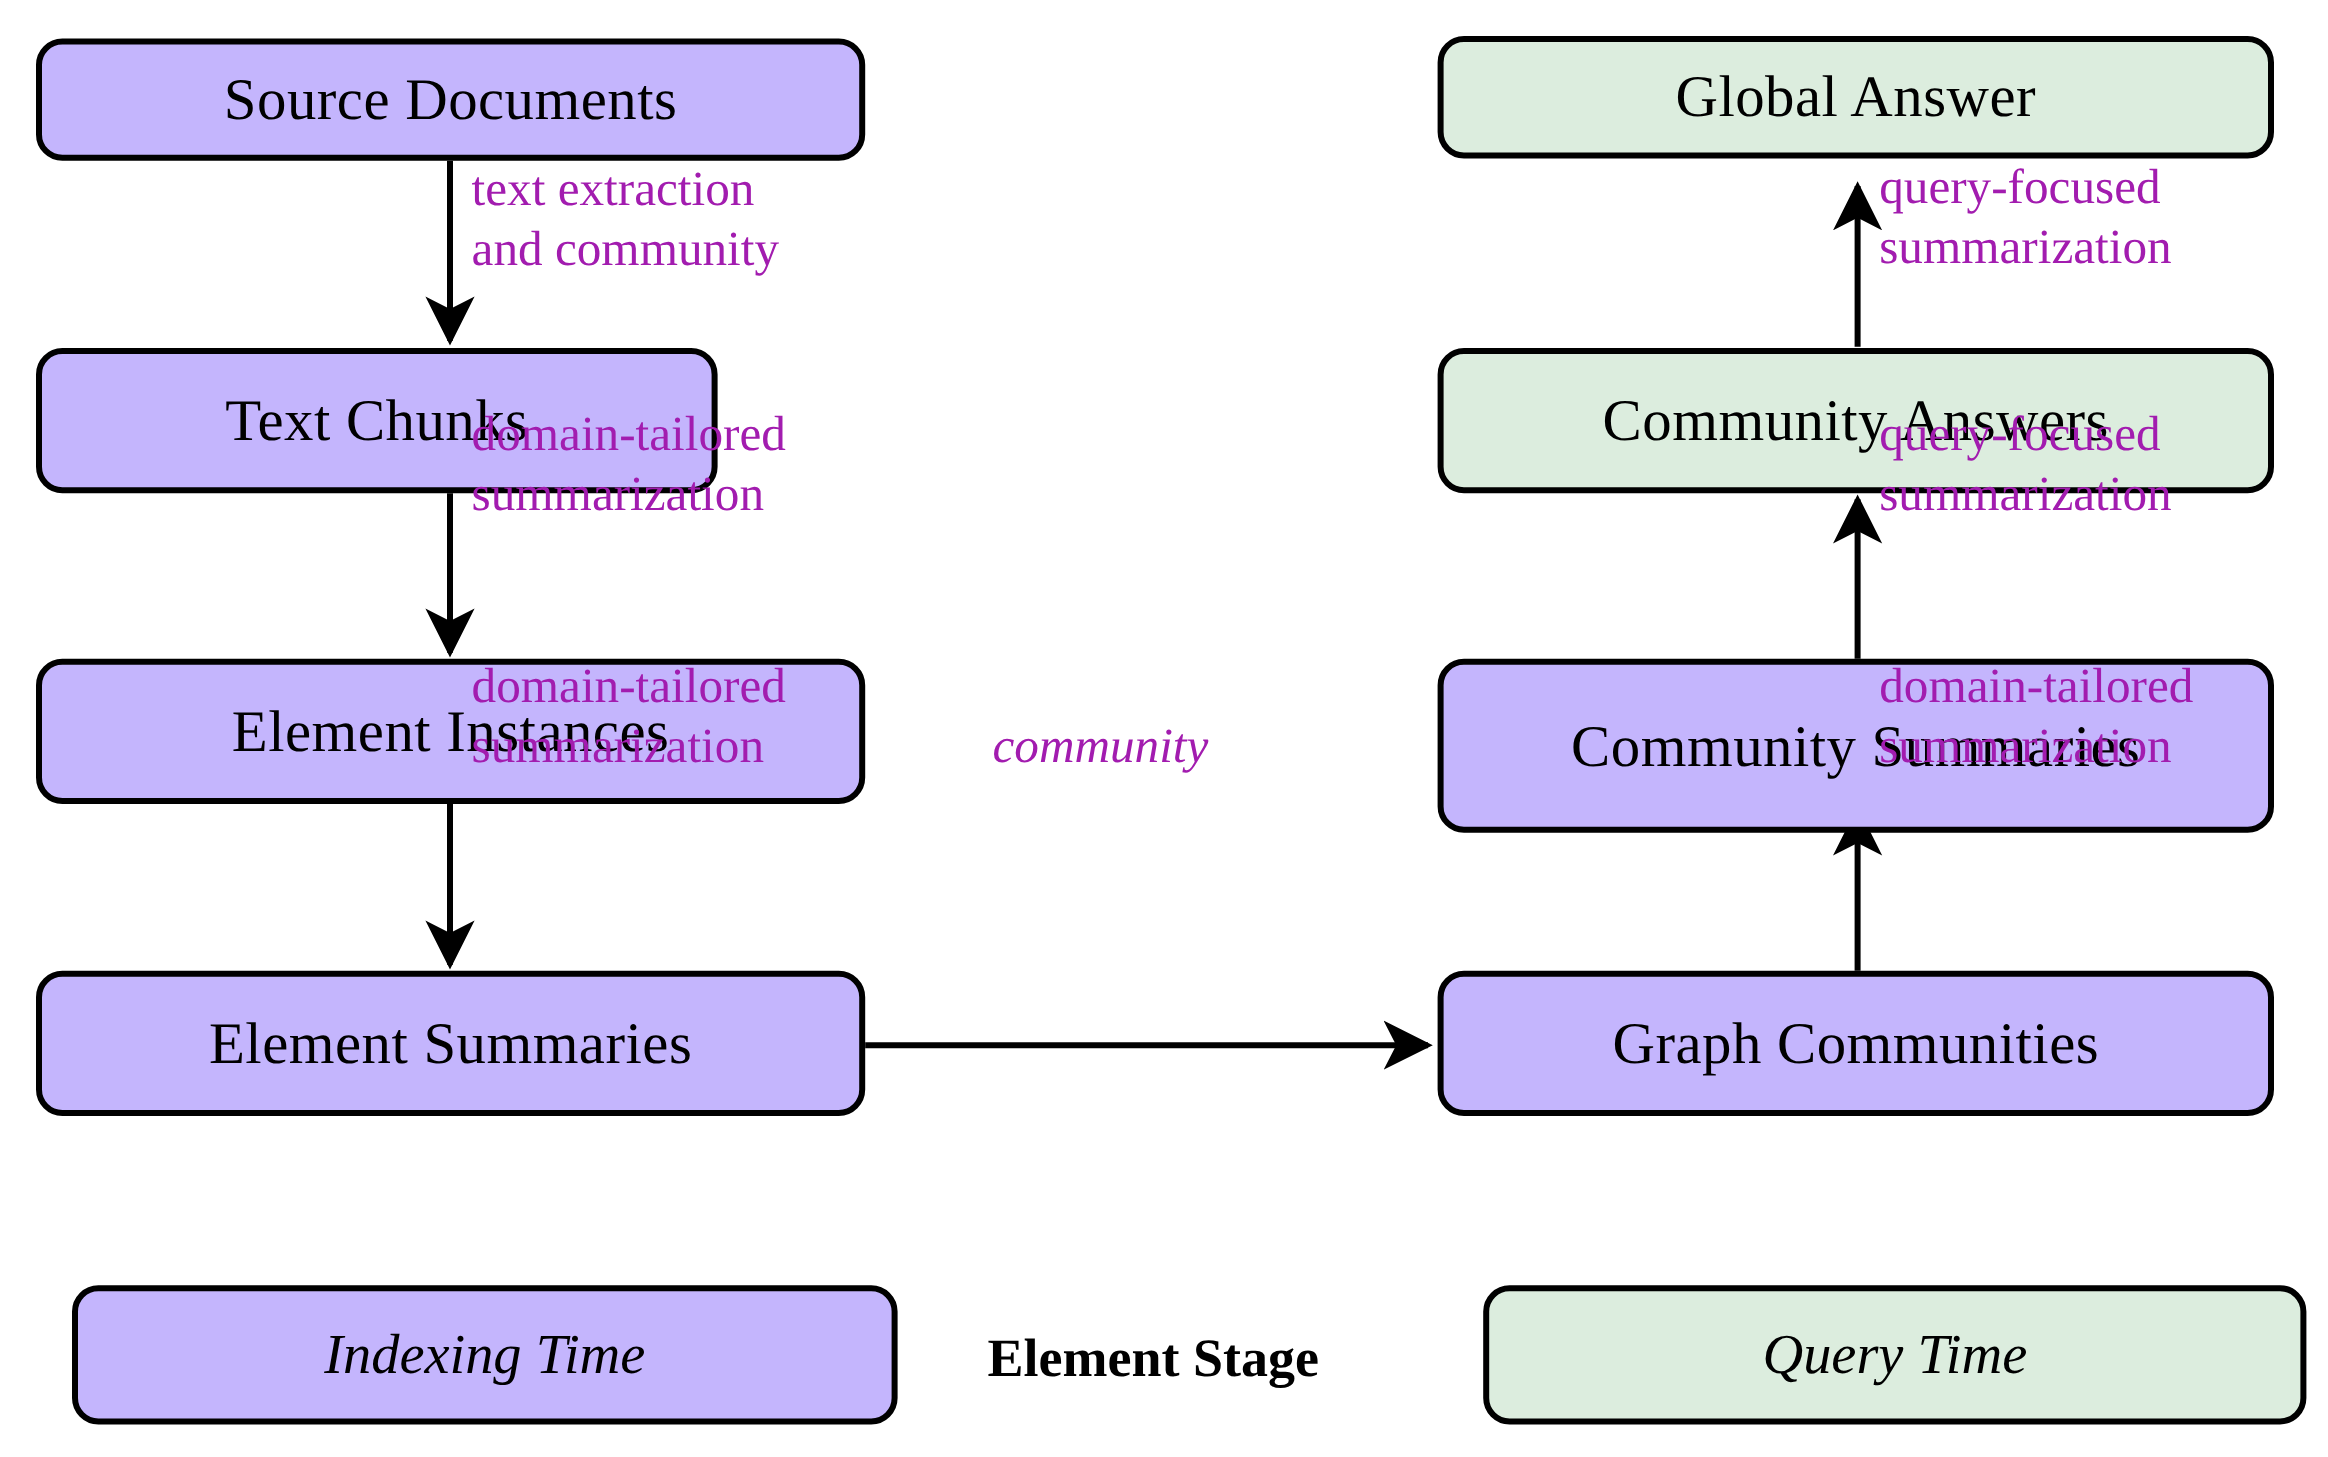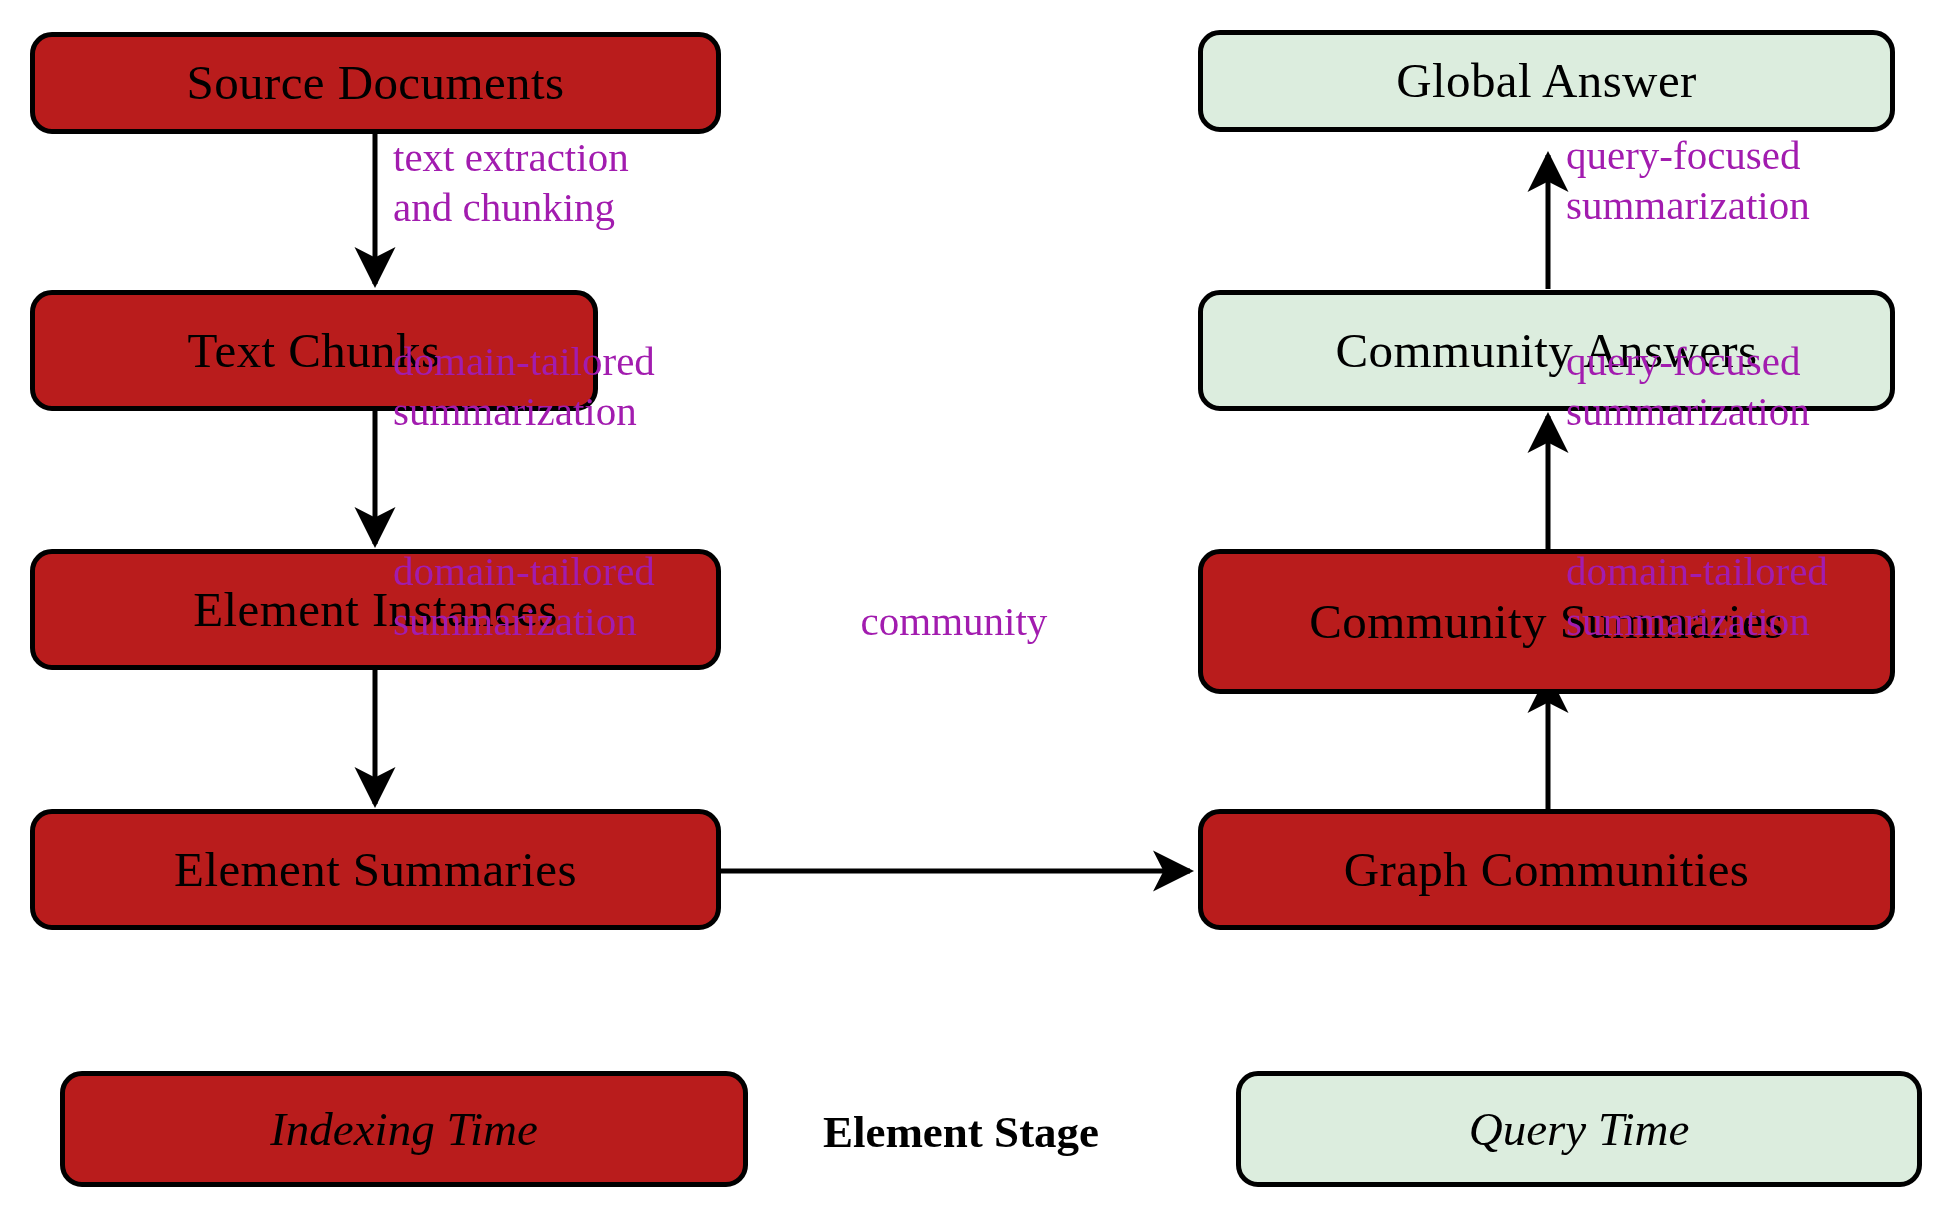--- a/index.html
+++ b/index.html
@@ -40,21 +40,21 @@
     justify-content: center;
     text-align: center;
     line-height: 1.05;
   }
   .node .node-label {
     font-size: 49px;
     color: #000000;
     letter-spacing: 0.4px;
     white-space: nowrap;
   }
-  .fill-index { background: #b91c1c; }
+  .fill-index { background: #c4b5fd; }
   .fill-query { background: #dcedde; }
 
   
   .edge-label {
     position: absolute;
     font-size: 41px;
     color: #a21caf;
     line-height: 1.22;
     white-space: nowrap;
     text-align: left;
@@ -137,34 +137,34 @@
   <div class="node fill-index" style="left:1198px; top:549px; width:697px; height:145px;">
     <span class="node-label">Community Summaries</span>
   </div>
 
   <div class="node fill-index" style="left:1198px; top:809px; width:697px; height:121px;">
     <span class="node-label">Graph Communities</span>
   </div>
 
   <div class="edge-label" style="left:393px; top:132px;">
     <div>text extraction</div>
-    <div>and chunking</div>
+    <div>and community</div>
   </div>
 
   <div class="edge-label" style="left:393px; top:336px;">
     <div>domain-tailored</div>
     <div>summarization</div>
   </div>
 
   <div class="edge-label" style="left:393px; top:546px;">
     <div>domain-tailored</div>
     <div>summarization</div>
   </div>
 
-  <div class="edge-label center" style="left:764px; top:596px; width:380px;">
+  <div class="edge-label center" style="left:727px; top:596px; width:380px;font-style:italic;">
     <div>community</div>
   </div>
 
   <div class="edge-label" style="left:1566px; top:546px;">
     <div>domain-tailored</div>
     <div>summarization</div>
   </div>
 
   <div class="edge-label" style="left:1566px; top:336px;">
     <div>query-focused</div>

